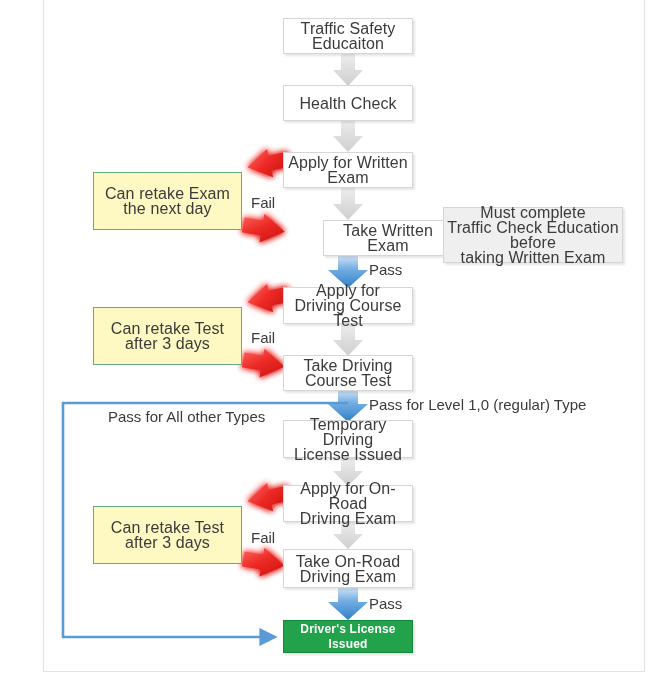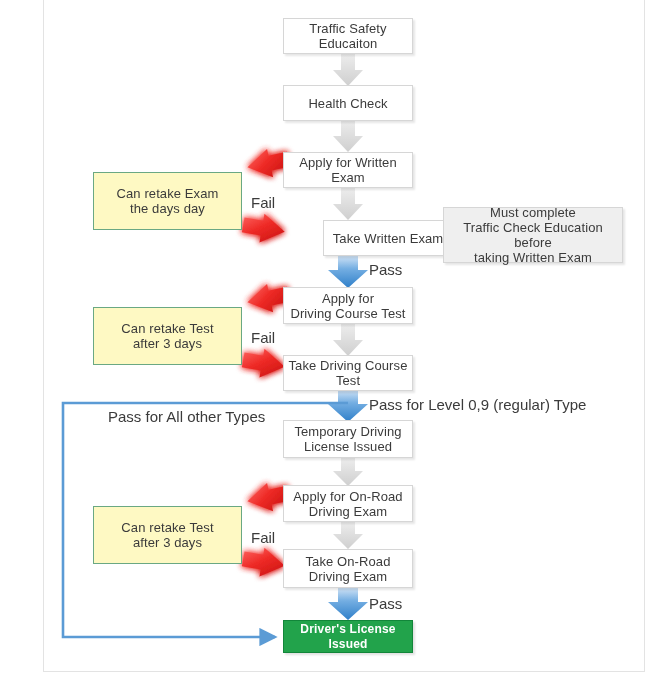--- a/index.html
+++ b/index.html
@@ -38,21 +38,21 @@
   }
 
   
   .node {
     position: absolute;
     box-sizing: border-box;
     display: flex;
     align-items: center;
     justify-content: center;
     text-align: center;
-    font-size: 13px;
+    font-size: 16px;
     color: #3b3b3b;
     line-height: 15px;
     letter-spacing: .1px;
   }
   .node.proc {
     background: #ffffff;
     border: 1px solid #d6d6d6;
     box-shadow: 1.5px 1.5px 2px rgba(0,0,0,.10);
   }
   .node.note {
@@ -257,21 +257,21 @@
     </div>
   </div>
 
   <div class="node final" style="left:283px; top:620px; width:130px; height:33px;">
     <span>Driver's License Issued</span>
   </div>
 
   <div class="node retake" style="left:93px; top:172px; width:149px; height:58px;">
     <div>
       <div>Can retake Exam</div>
-      <div>the days day</div>
+      <div>the next day</div>
     </div>
   </div>
 
   <div class="node retake" style="left:93px; top:307px; width:149px; height:58px;">
     <div>
       <div>Can retake Test</div>
       <div>after 3 days</div>
     </div>
   </div>
 
@@ -283,19 +283,19 @@
   </div>
 
   <div class="elabel" style="left:251px; top:194px;">Fail</div>
 
   <div class="elabel" style="left:251px; top:329px;">Fail</div>
 
   <div class="elabel" style="left:251px; top:529px;">Fail</div>
 
   <div class="elabel" style="left:369px; top:261px;">Pass</div>
 
-  <div class="elabel" style="left:369px; top:396px;">Pass for Level 0,9 (regular) Type</div>
+  <div class="elabel" style="left:369px; top:396px;">Pass for Level 1,0 (regular) Type</div>
 
   <div class="elabel" style="left:108px; top:408px;">Pass for All other Types</div>
 
   <div class="elabel" style="left:369px; top:595px;">Pass</div>
 
 </div>
 
 </body></html>

